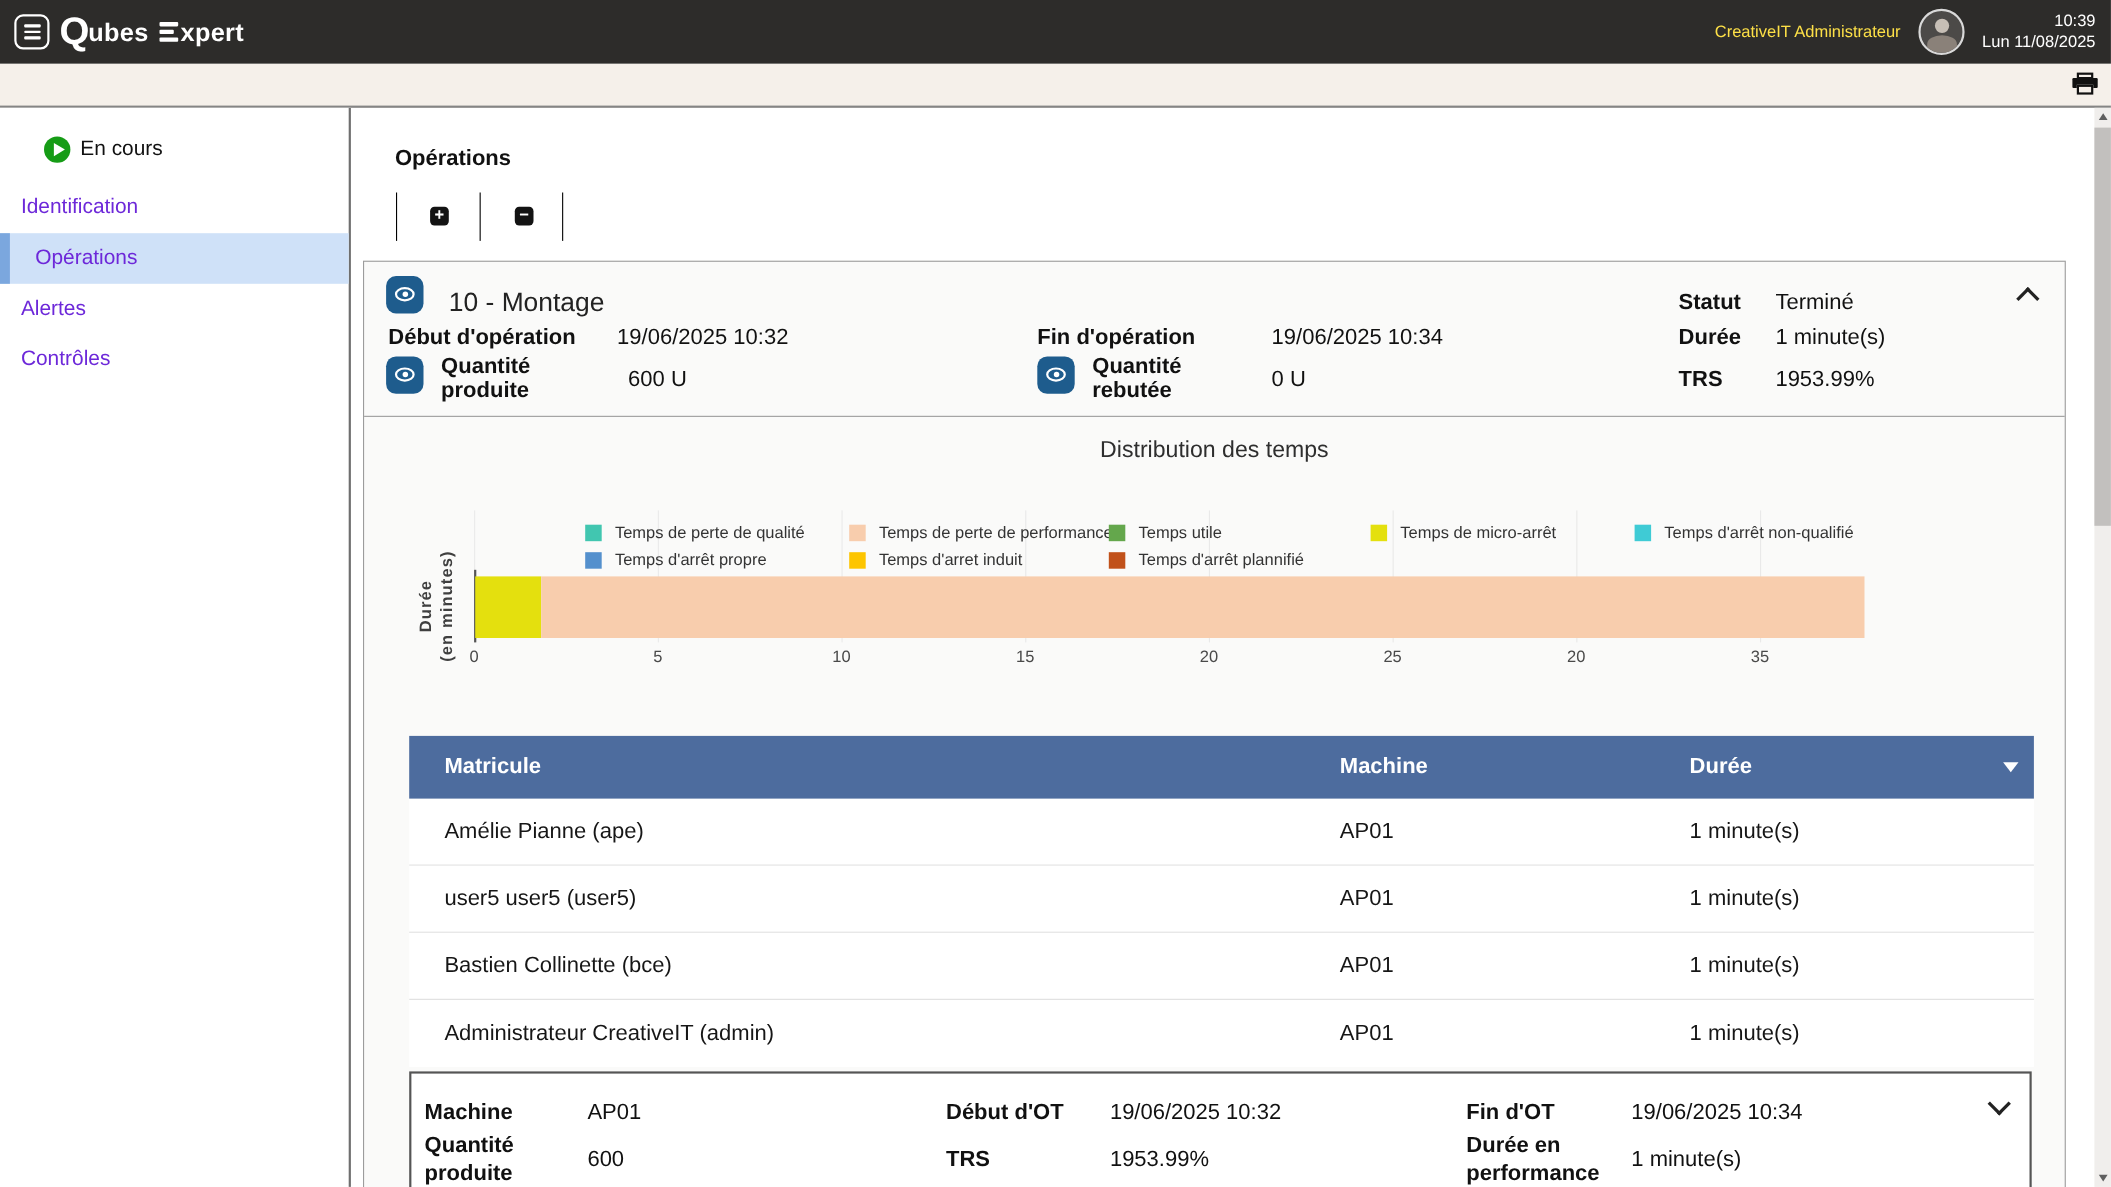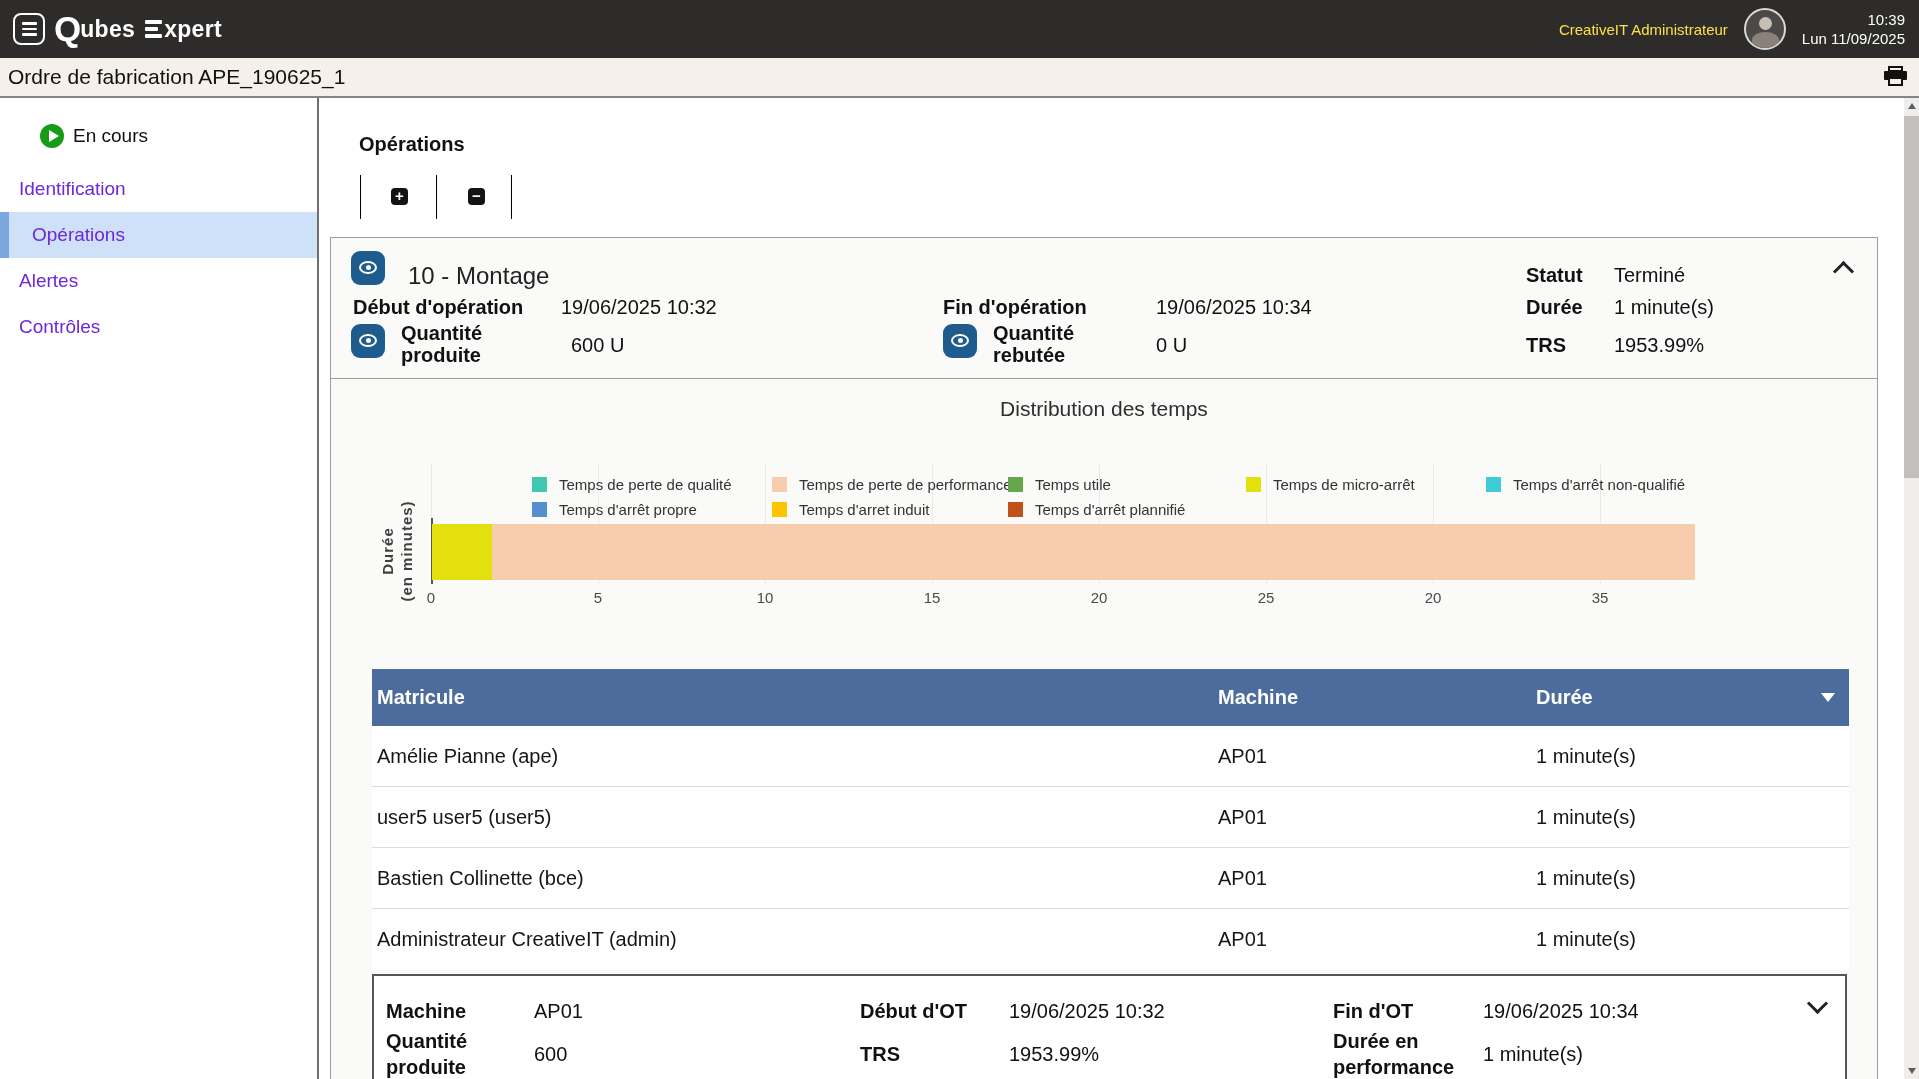--- a/index.html
+++ b/index.html
@@ -79,21 +79,21 @@
   .ylab { position:absolute; left:-4px; top:128px; width:140px; height:88px; display:flex; align-items:center; justify-content:center; }
   .ylab .rot { transform:rotate(-90deg); text-align:center; font-size:15px; font-weight:600; color:#3f3f3f;
                letter-spacing:1px; line-height:19px; white-space:nowrap; }
 
   
   .op-table { position:absolute; left:41px; top:431px; width:1477px; }
   .t-head { display:flex; height:57px; background:#4d6c9e; color:#fff; font-weight:700; font-size:20px;
             align-items:center; position:relative; }
   .t-row { display:flex; height:61px; background:#fff; border-bottom:1px solid #dcdcdc; font-size:20px; align-items:center; cursor:pointer; }
   .t-row:last-child { border-bottom:none; }
-  .c1 { width:846px; padding-left:5px; } .c2 { width:318px; } .c3 { flex:1; }
+  .c1 { width:846px; padding-left:32px; } .c2 { width:318px; } .c3 { flex:1; }
   .sort-ic { position:absolute; right:14px; top:24px; width:0; height:0; border-left:7px solid transparent;
              border-right:7px solid transparent; border-top:9px solid #fff; cursor:pointer; }
 
   
   .m-panel { position:absolute; left:41px; top:736px; width:1475px; height:120px; border:2px solid #555; background:#fff; }
   .m-panel .fld-label { line-height:26px; }
   .m-panel .fld-value { line-height:26px; }
 
   
   .scrollbar { position:absolute; left:1904px; top:98px; width:15px; height:981px; background:#f0eeec; }
@@ -125,27 +125,26 @@
         <span class="ltxt">xpert</span>
     </div>
     <div class="topbar-right">
       <span class="user-name">CreativeIT Administrateur</span>
       <span class="avatar">
           <span class="head"></span>
           <span class="shoulders"></span>
         </span>
       <span class="clock">
         <div>10:39</div>
-        <div>Lun 11/09/2025</div>
+        <div>Lun 11/08/2025</div>
       </span>
     </div>
   </div>
 
   <div class="titlebar">
-    <span class="doc-title">Ordre de fabrication APE_190625_1</span>
     <span class="print-btn">
         <span class="p-top"></span>
         <span class="p-body"></span>
         <span class="p-bot"></span>
       </span>
   </div>
 
   <div class="sidebar">
     <div class="encours">
       <span class="play-ic"></span>

